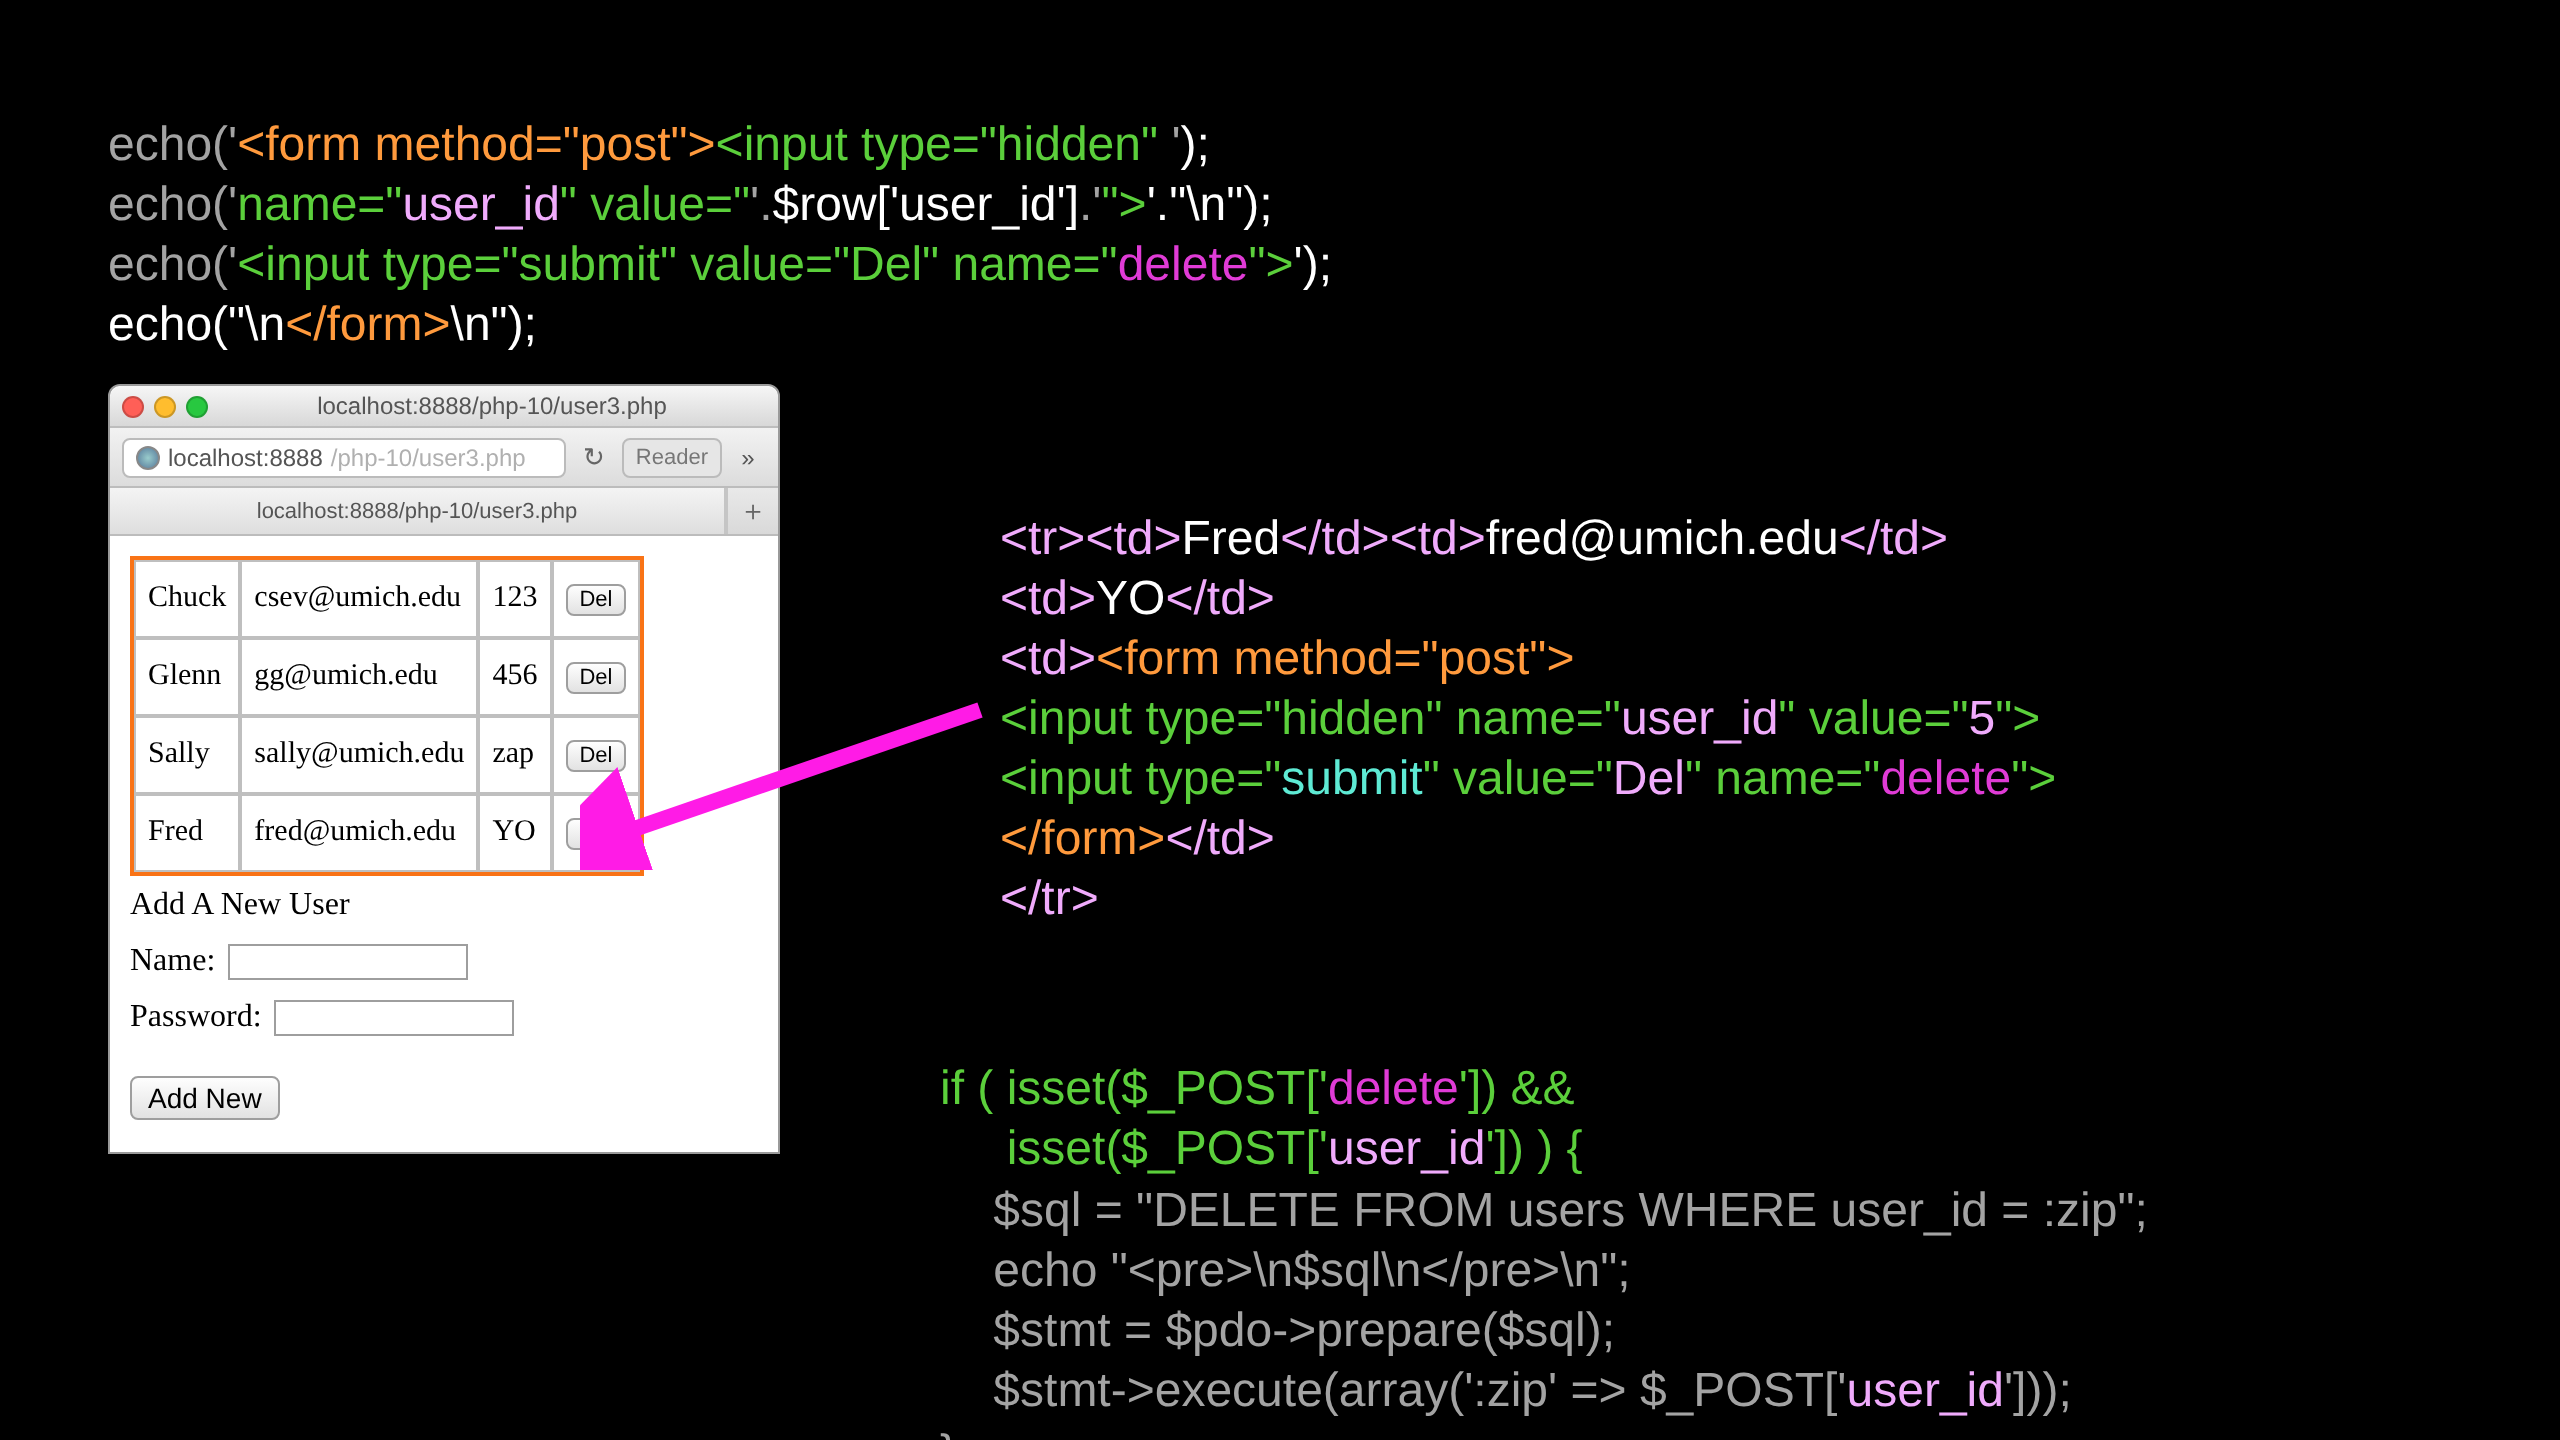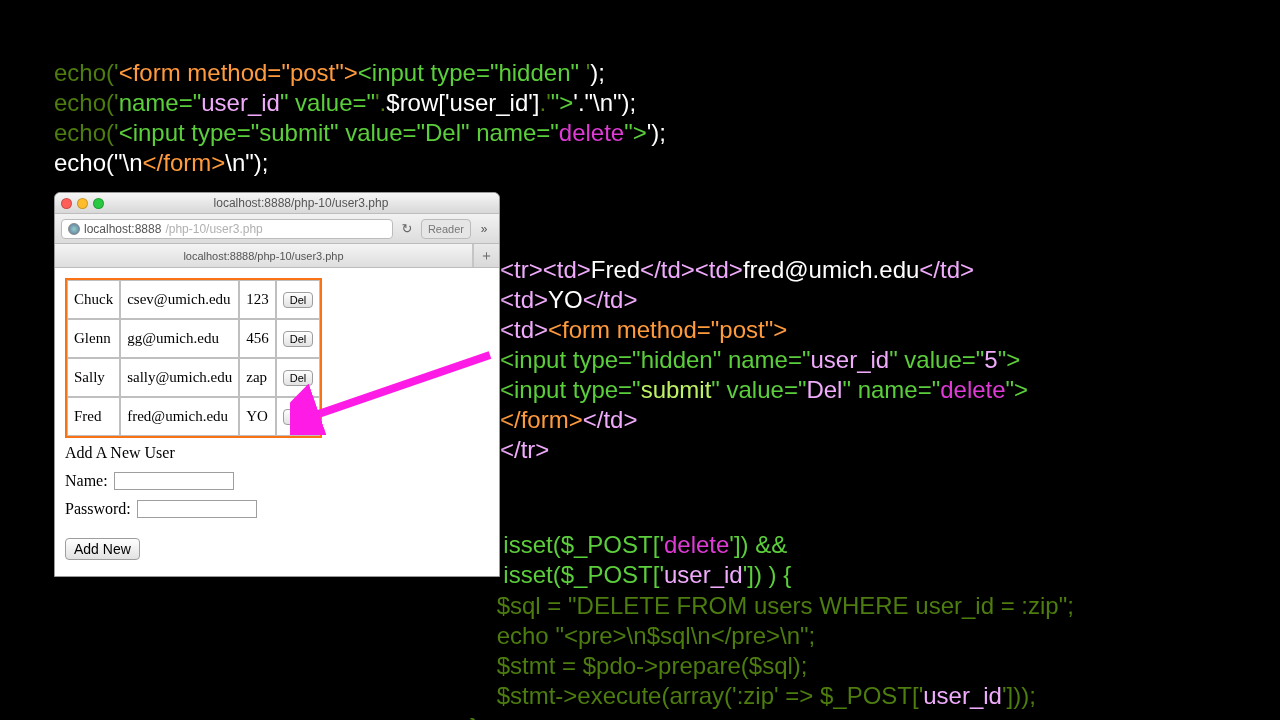--- a/index.html
+++ b/index.html
@@ -14,48 +14,48 @@
 
   
   .codeblock {
     position: absolute;
     top: 28px; left: 54px;
     font-family: Arial, Helvetica, sans-serif;
     font-size: 24px;
     line-height: 1.25;
     white-space: pre;
   }
-  .tok-cyan    { color: #4d7c0f; }
+  .tok-cyan    { color: #a3a3a3; }
   .tok-white   { color: #ffffff; }
   .tok-orange  { color: #ff9a3d; }
   .tok-green   { color: #5bcf3b; }
   .tok-yellow  { color: #f0abfc; }
   .tok-magenta { color: #e03bd6; }
-  .tok-red     { color: #bef264; }
+  .tok-red     { color: #5eead4; }
 
   .midcode {
     position: absolute;
     top: 225px; left: 500px;
     font-size: 24px;
     line-height: 1.25;
     white-space: pre;
   }
   .botcode {
     position: absolute;
     top: 500px; left: 470px;
     font-size: 24px;
     line-height: 1.26;
     white-space: pre;
   }
 
   
   .browser {
     position: absolute;
     top: 192px; left: 54px;
-    width: 446px;
+    width: 336px;
     background: #fff;
     border: 1px solid #9a9a9a;
     border-top-left-radius: 6px;
     border-top-right-radius: 6px;
     box-shadow: 0 2px 8px rgba(0,0,0,.4);
     color: #000;
     font-size: 13px;
   }
   .titlebar {
     height: 21px;

